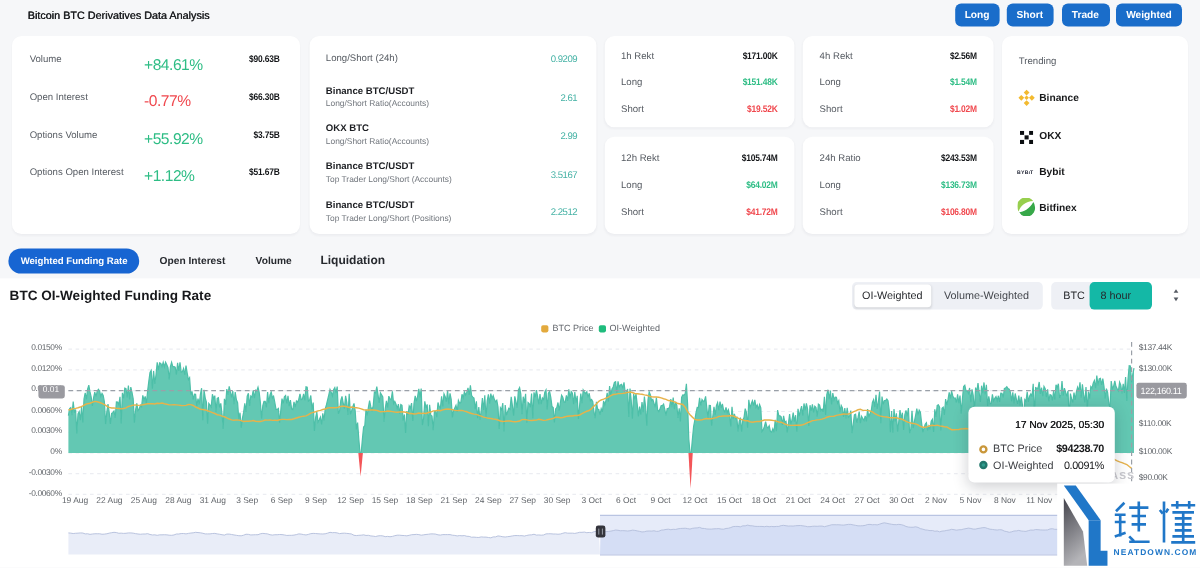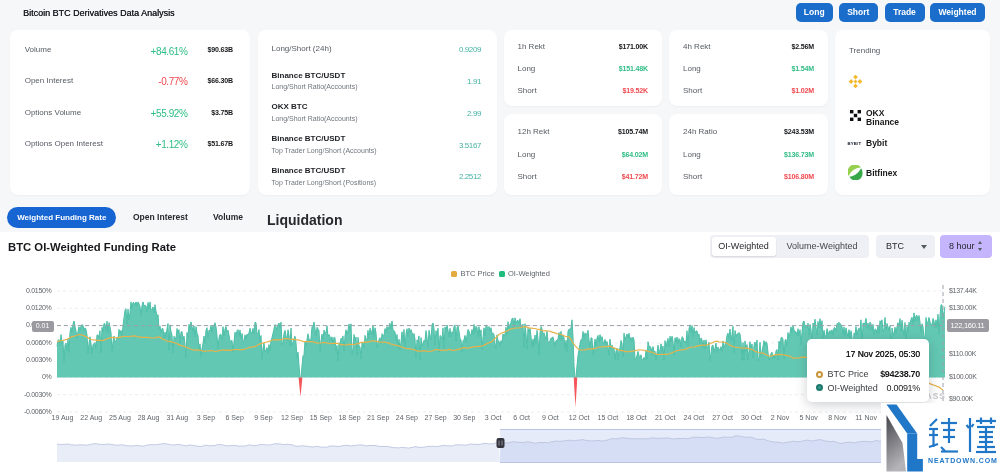--- a/index.html
+++ b/index.html
@@ -2,21 +2,21 @@
 <html><head>
 <meta charset="utf-8">
 <style>
 * { margin:0; padding:0; box-sizing:border-box; }
 html,body { width:1000px; height:473px; overflow:hidden; }
 body { position:relative; background:#f6f7f9; font-family:"Liberation Sans", sans-serif; -webkit-font-smoothing:antialiased; }
 .abs { position:absolute; }
 .card { position:absolute; background:#fff; border-radius:8px; box-shadow:0 1px 2px rgba(20,30,50,.04); }
 .lbl { position:absolute; color:#565b62; font-size:8px; }
 .val { position:absolute; color:#141619; font-size:8px; font-weight:700; letter-spacing:-0.2px; text-align:right; transform:scaleX(0.88); transform-origin:100% 50%; }
-.pct { position:absolute; font-size:10px; letter-spacing:-0.4px; text-align:right; }
+.pct { position:absolute; font-size:13px; letter-spacing:-0.4px; }
 .grn { color:#2ebd85; }
 .red { color:#f0484e; }
 .teal { position:absolute; color:#45b2a5; font-size:8px; letter-spacing:-0.4px; text-align:right; }
 .bt { position:absolute; font-size:8px; font-weight:700; color:#1c1e22; }
 .sub { position:absolute; font-size:7px; color:#70757c; }
 .btn { position:absolute; top:3px; height:18.5px; background:#1a6dca; color:#fff; font-size:8.5px; font-weight:700; border-radius:5px; text-align:center; line-height:18.5px; }
 .xn { position:absolute; font-size:8.5px; font-weight:700; color:#17181a; }
 .sb { text-shadow:0.3px 0 currentColor; }
 </style>
 </head>
@@ -40,21 +40,21 @@
 <div class="val" style="left:168px;top:107.8px;width:65px;">$3.75B</div>
 <div class="lbl" style="left:24.7px;top:139px;">Options Open Interest</div>
 <div class="pct grn" style="left:120px;top:139.3px;width:67.5px;">+1.12%</div>
 <div class="val" style="left:168px;top:139px;width:65px;">$51.67B</div>
 
 <div class="card" style="left:257.5px;top:30px;width:239px;height:164.5px;"></div>
 <div class="lbl" style="left:271.5px;top:44.4px;">Long/Short (24h)</div>
 <div class="teal" style="left:411px;top:44.6px;width:70px;">0.9209</div>
 <div class="bt" style="left:271.5px;top:70.5px;">Binance BTC/USDT</div>
 <div class="sub" style="left:271.5px;top:83.1px;">Long/Short Ratio(Accounts)</div>
-<div class="teal" style="left:411px;top:76.7px;width:70px;">1.91</div>
+<div class="teal" style="left:411px;top:76.7px;width:70px;">2.61</div>
 <div class="bt" style="left:271.5px;top:102.4px;">OKX BTC</div>
 <div class="sub" style="left:271.5px;top:115px;">Long/Short Ratio(Accounts)</div>
 <div class="teal" style="left:411px;top:108.6px;width:70px;">2.99</div>
 <div class="bt" style="left:271.5px;top:134.3px;">Binance BTC/USDT</div>
 <div class="sub" style="left:271.5px;top:146.9px;">Top Trader Long/Short (Accounts)</div>
 <div class="teal" style="left:411px;top:140.5px;width:70px;">3.5167</div>
 <div class="bt" style="left:271.5px;top:166.2px;">Binance BTC/USDT</div>
 <div class="sub" style="left:271.5px;top:178.8px;">Top Trader Long/Short (Positions)</div>
 <div class="teal" style="left:411px;top:172.4px;width:70px;">2.2512</div>
 
@@ -92,21 +92,21 @@
 <div class="lbl" style="left:849px;top:45.7px;">Trending</div>
 <div class="abs" style="left:847.5px;top:73.5px;width:15px;height:15px;"><svg width="15" height="15" viewBox="0 0 15 15">
 <g fill="#f3ba2f">
 <polygon points="7.5,0.7 9.9,3.1 7.5,5.5 5.1,3.1"></polygon>
 <polygon points="3.1,5.1 5.5,7.5 3.1,9.9 0.7,7.5"></polygon>
 <polygon points="11.9,5.1 14.3,7.5 11.9,9.9 9.5,7.5"></polygon>
 <polygon points="7.5,5.6 9.4,7.5 7.5,9.4 5.6,7.5"></polygon>
 <polygon points="7.5,9.5 9.9,11.9 7.5,14.3 5.1,11.9"></polygon>
 </g>
     </svg></div>
-<div class="xn" style="left:866px;top:76.1px;margin-top:41px;">Binance</div>
+<div class="xn" style="left:866px;top:76.1px;">Binance</div>
 <div class="abs" style="left:849.5px;top:107.3px;width:11px;height:11px;"><svg width="11" height="11" viewBox="0 0 11 11">
       <g fill="#0b0e11">
 <rect x="0" y="0" width="3.4" height="3.4"></rect>
         <rect x="7.6" y="0" width="3.4" height="3.4"></rect>
 <rect x="3.8" y="3.8" width="3.4" height="3.4"></rect>
 <rect x="0" y="7.6" width="3.4" height="3.4"></rect>
         <rect x="7.6" y="7.6" width="3.4" height="3.4"></rect>
 </g>
     </svg></div>
 <div class="xn" style="left:866px;top:107.9px;">OKX</div>
@@ -114,31 +114,31 @@
 <div class="xn" style="left:866px;top:137.9px;">Bybit</div>
 <div class="abs" style="left:847.5px;top:165.3px;width:15px;height:15px;"><svg width="15" height="15" viewBox="0 0 15 15">
 <path d="M1.4,11.8 A7,7 0 0 0 14.5,7.5 A7,7 0 0 0 13.1,3.3 C10,9.3 4.6,11.6 1.4,11.8 Z" fill="#37a849"></path>
 <path d="M13,2.6 C6.8,2.9 2.2,6.8 0.9,11.2 A7,7 0 0 1 13,2.6 Z" fill="#97cf4e"></path>
 </svg></div>
 <div class="xn" style="left:866px;top:167.9px;">Bitfinex</div>
 
 <div class="abs" style="left:7.3px;top:206.5px;width:109px;height:21.5px;border-radius:11px;background:#1765d2;color:#fff;font-size:8px;font-weight:700;line-height:21.5px;text-align:center;">Weighted Funding Rate</div>
 <div class="abs" style="left:133px;top:212.4px;font-size:8.5px;font-weight:700;color:#26292e;">Open Interest</div>
 <div class="abs" style="left:213px;top:212.4px;font-size:8.5px;font-weight:700;color:#26292e;">Volume</div>
-<div class="abs" style="left:267px;top:212.4px;font-size:14px;font-weight:700;color:#26292e;">Liquidation</div>
+<div class="abs" style="left:267px;top:212.4px;font-size:10px;font-weight:700;color:#26292e;">Liquidation</div>
 
 <div class="abs" style="left:0;top:232px;width:1000px;height:241px;background:#fff;"></div>
 <div class="abs" style="left:8px;top:241px;font-size:11.3px;font-weight:700;color:#17181b;">BTC OI-Weighted Funding Rate</div>
 
 <div class="abs" style="left:709.5px;top:234.5px;width:159px;height:23.5px;background:#eef0f5;border-radius:4px;"></div>
 <div class="abs" style="left:711.5px;top:236.5px;width:64px;height:19.5px;background:#fff;border-radius:3px;box-shadow:0 1px 2px rgba(0,0,0,.1);font-size:9px;color:#26282c;text-align:center;line-height:19.5px;">OI-Weighted</div>
 <div class="abs" style="left:777px;top:236.5px;width:90px;height:19.5px;font-size:9px;color:#43464c;text-align:center;line-height:19.5px;">Volume-Weighted</div>
 <div class="abs" style="left:876px;top:234.5px;width:59px;height:23.5px;background:#eef0f5;border-radius:4px;font-size:9px;color:#26282c;line-height:23.5px;padding-left:10px;">BTC</div>
 <div class="abs" style="left:921px;top:244.5px;width:0;height:0;border-left:3.5px solid transparent;border-right:3.5px solid transparent;border-top:4.5px solid #555a62;"></div>
-<div class="abs" style="left:940px;top:234.5px;width:52px;height:23.5px;background:#c4b5fd;border-radius:4px;font-size:9px;color:#26282c;line-height:23.5px;padding-left:9px;">8 hour</div>
+<div class="abs" style="left:908px;top:234.5px;width:52px;height:23.5px;background:#14b8a6;border-radius:4px;font-size:9px;color:#26282c;line-height:23.5px;padding-left:9px;">8 hour</div>
 <div class="abs" style="left:977.5px;top:241px;width:0;height:0;border-left:2.8px solid transparent;border-right:2.8px solid transparent;border-bottom:3.8px solid #555a62;"></div>
 <div class="abs" style="left:977.5px;top:247.5px;width:0;height:0;border-left:2.8px solid transparent;border-right:2.8px solid transparent;border-top:3.8px solid #555a62;"></div>
 
 <div class="abs" style="left:450.8px;top:270.6px;width:6.7px;height:6.7px;background:#e3aa3d;border-radius:1.5px;"></div>
 <div class="abs" style="left:460.5px;top:269.2px;font-size:7.5px;color:#60646a;">BTC Price</div>
 <div class="abs" style="left:498.5px;top:270.6px;width:6.7px;height:6.7px;background:#1fbc7d;border-radius:1.5px;"></div>
 <div class="abs" style="left:508px;top:269.2px;font-size:7.5px;color:#60646a;">OI-Weighted</div>
 
 <svg class="abs" style="left:0;top:0;" width="1000" height="473" viewBox="0 0 1000 473">
     <line x1="57" y1="291.0" x2="945" y2="291.0" stroke="#ecedf2" stroke-width="1" stroke-dasharray="3,3"></line>

